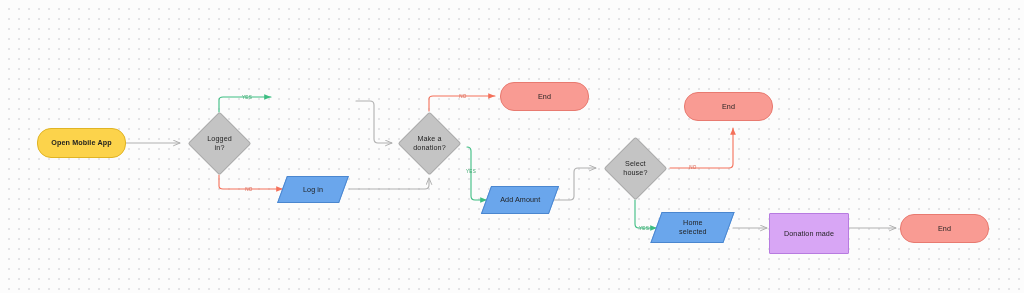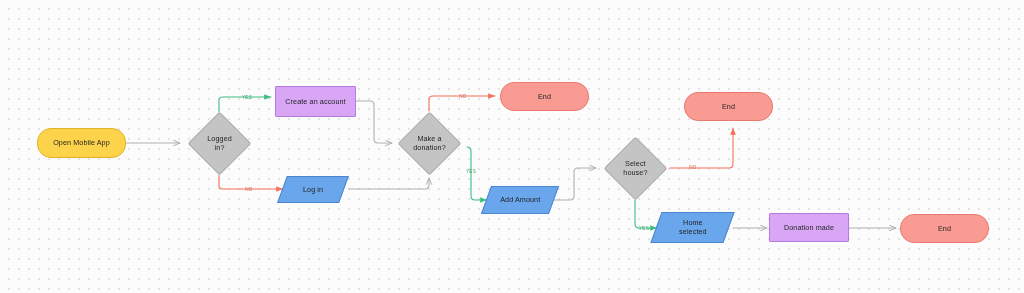--- a/index.html
+++ b/index.html
@@ -38,20 +38,21 @@
     letter-spacing: 0.1px;
     white-space: pre-line;
   }
   .node .lbl { display: block; }
 
   
   .n-start {
     background: #fcd34b;
     border: 1px solid #e0b424;
     border-radius: 14px;
+    font-weight: bold;
   }
   
   .n-end {
     background: #f99b93;
     border: 1px solid #e87a70;
     border-radius: 14px;
     text-align: right;
   }
   
   .n-process {
@@ -134,23 +135,20 @@
 
   <div class="node n-start" style="left:37px; top:128px; width:89px; height:30px;">
     <span class="lbl">Open Mobile App</span>
   </div>
 
   <div class="node n-decision" style="left:197px; top:121px; width:45px; height:45px;">
     <span class="lbl">Logged
 in?</span>
   </div>
 
-  <div class="node n-process" style="left:275px; top:86px; width:81px; height:31px;">
-    <span class="lbl">Create an account</span>
-  </div>
 
   <div class="node n-io" style="left:282px; top:176px; width:62px; height:27px;">
     <span class="lbl">Log in</span>
   </div>
 
   <div class="node n-decision" style="left:407px; top:121px; width:45px; height:45px;">
     <span class="lbl">Make a
 donation?</span>
   </div>
 
@@ -169,21 +167,21 @@
 
   <div class="node n-end" style="left:684px; top:92px; width:89px; height:29px;">
     <span class="lbl">End</span>
   </div>
 
   <div class="node n-io" style="left:656px; top:212px; width:73px; height:31px;">
     <span class="lbl">Home
 selected</span>
   </div>
 
-  <div class="node n-process" style="left:769px; top:213px; width:80px; height:29px;">
+  <div class="node n-process" style="left:769px; top:213px; width:80px; height:41px;">
     <span class="lbl">Donation made</span>
   </div>
 
   <div class="node n-end" style="left:900px; top:214px; width:89px; height:29px;">
     <span class="lbl">End</span>
   </div>
 
   <div class="edge-label lbl-yes" style="left:247px; top:97px;">YES</div>
 
   <div class="edge-label lbl-no" style="left:249px; top:189px;">NO</div>

